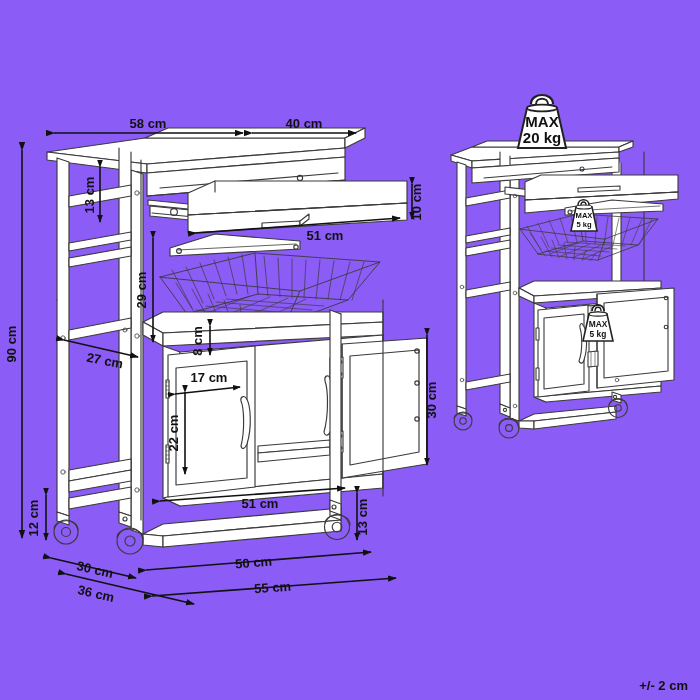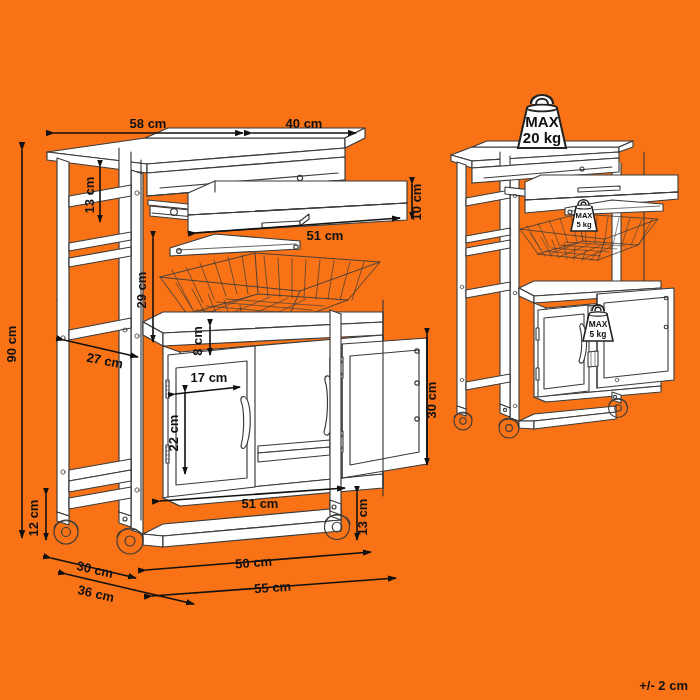--- a/index.html
+++ b/index.html
@@ -1,18 +1,18 @@
 <!DOCTYPE html>
 <html><head>
 <meta charset="utf-8">
 <style>
   html,body{margin:0;padding:0;background:#ffffff;}
   body{width:700px;height:700px;overflow:hidden;
        font-family:"Liberation Sans",sans-serif;}
-  #stage{position:relative;width:700px;height:700px;background:#f97316;}
+  #stage{position:relative;width:700px;height:700px;background:#8b5cf6;}
   svg{display:block;}
   .dimtxt{font-family:"Liberation Sans",sans-serif;font-weight:bold;
           font-size:13px;fill:#111;}
   .tol{font-family:"Liberation Sans",sans-serif;font-weight:bold;
        font-size:13px;fill:#111;}
   .wtxt{font-family:"Liberation Sans",sans-serif;font-weight:bold;
         fill:#111;}
 </style>
 </head>
 <body>

